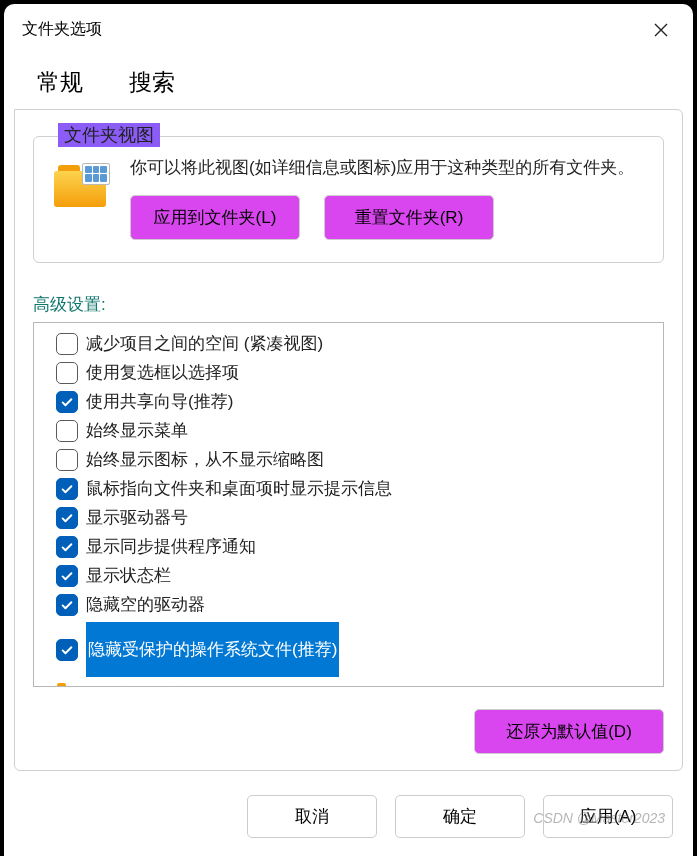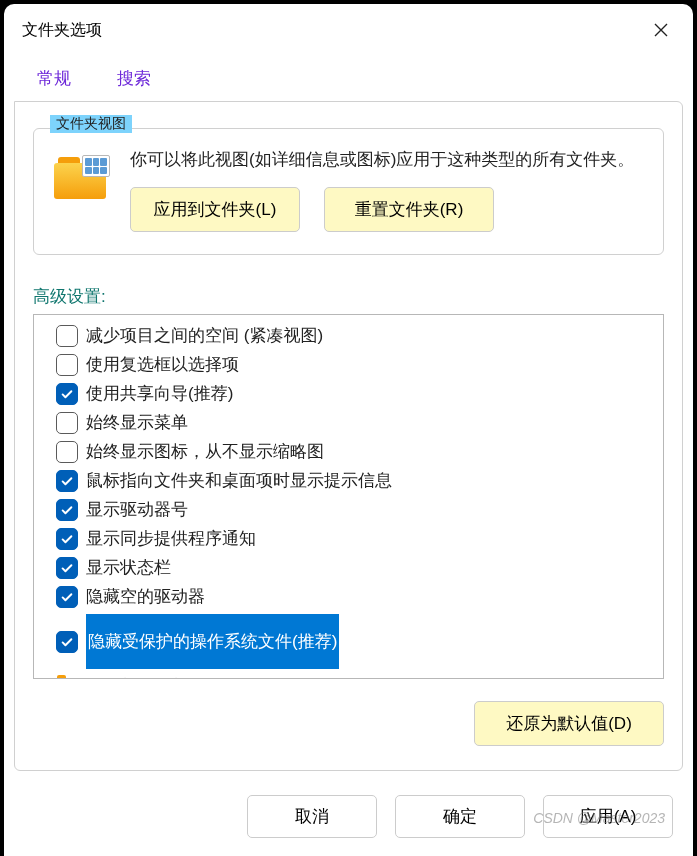--- a/index.html
+++ b/index.html
@@ -4,37 +4,37 @@
   <style>
     * { box-sizing: border-box; margin: 0; padding: 0; font-family: "Microsoft YaHei", "Segoe UI", sans-serif; }
     body { width: 697px; height: 856px; background: #000; overflow: hidden; }
     .window { position: absolute; top: 4px; left: 4px; right: 4px; bottom: 0; background: #fff; border-radius: 10px 10px 0 0; display: flex; flex-direction: column; }
     .titlebar { display: flex; align-items: center; justify-content: space-between; height: 52px; padding: 0 8px 0 18px; gap: 40px; }
     .titlebar .title { font-size: 16px; }
     .close-btn { width: 48px; height: 40px; display: flex; align-items: center; justify-content: center; cursor: pointer; border-radius: 4px; }
     .close-btn svg { width: 16px; height: 16px; }
     .content { flex: 1; padding: 0 10px 10px 10px; display: flex; flex-direction: column; }
     .tabs { display: flex; position: relative; z-index: 2; }
-    .tab { padding: 10px 22px 12px; font-size: 17px; color: #6d28d9; cursor: pointer; border: 1px solid transparent; border-bottom: none; }
+    .tab { padding: 10px 22px 12px; font-size: 23px; color: #000000; cursor: pointer; border: 1px solid transparent; border-bottom: none; }
     .tab.active { border-color: #d0d0d0; background: #fff; border-radius: 4px 4px 0 0; position: relative; }
     .tab.active::after { content: ""; position: absolute; left: 0; right: 0; bottom: -1px; height: 2px; background: #fff; }
     .tab-panel { border: 1px solid #d0d0d0; border-radius: 0 6px 6px 6px; padding: 16px 18px; margin-top: -1px; flex: 1; display: flex; flex-direction: column; }
     .group { border: 1px solid #d0d0d0; border-radius: 6px; padding: 18px 20px 22px 20px; position: relative; margin-top: 10px; }
-    .group-label { position: absolute; top: -14px; left: 16px; background: #7dd3fc; padding: 0 6px; font-size: 14px; color: #222; }
+    .group-label { position: absolute; top: -14px; left: 24px; background: #8b5cf6; padding: 0 6px; font-size: 18px; color: #222; }
     .group-body { display: flex; gap: 20px; }
     .folder-icon-col { display: flex; align-items: flex-start; padding-top: 10px; }
     .folder-icon { width: 56px; height: 42px; position: relative; }
     .folder-back { position: absolute; left: 0; bottom: 0; width: 52px; height: 36px; background: linear-gradient(180deg,#fcd34d,#f59e0b); border-radius: 3px; }
     .folder-tab { position: absolute; left: 4px; top: 0; width: 22px; height: 10px; background: #f59e0b; border-radius: 3px 3px 0 0; }
     .folder-grid { position: absolute; right: 0; top: -2px; width: 28px; height: 22px; background: #fff; border: 1px solid #b8b8b8; border-radius: 2px; display: grid; grid-template-columns: repeat(3,1fr); grid-template-rows: repeat(2,1fr); gap: 1px; padding: 2px; }
     .folder-grid span { background: #5b9bd5; border-radius: 1px; }
     .group-text-btns { flex: 1; }
     .group-desc { font-size: 17px; color: #222; line-height: 1.55; margin-bottom: 14px; }
     .group-btn-row { display: flex; gap: 24px; }
-    .btn { border: 1px solid #ccc; background: #fef9c3; border-radius: 5px; font-size: 17px; padding: 10px 18px; cursor: pointer; min-width: 170px; text-align: center; }
+    .btn { border: 1px solid #ccc; background: #d946ef; border-radius: 5px; font-size: 17px; padding: 10px 18px; cursor: pointer; min-width: 170px; text-align: center; }
     .adv-label { margin-top: 30px; font-size: 17px; color: #0f766e; margin-bottom: 6px; }
     .adv-box { border: 1px solid #b7b7b7; height: 365px; position: relative; display: flex; }
     .adv-list { flex: 1; overflow-y: auto; padding: 6px 8px 6px 20px; }
     .adv-list::-webkit-scrollbar { width: 18px; }
     .adv-list::-webkit-scrollbar-track { background: #f0f0f0; }
     .adv-list::-webkit-scrollbar-thumb { background: #a8a8a8; border-radius: 4px; border: 3px solid #f0f0f0; }
     .row { display: flex; align-items: center; gap: 8px; padding: 3px 2px; font-size: 17px; color: #222; }
     .row.indent { padding-left: 32px; }
     .cb { width: 22px; height: 22px; border: 1.5px solid #5a5a5a; border-radius: 5px; display: flex; align-items: center; justify-content: center; flex-shrink: 0; cursor: pointer; }
     .cb.checked { background: #005fb8; border-color: #005fb8; }

